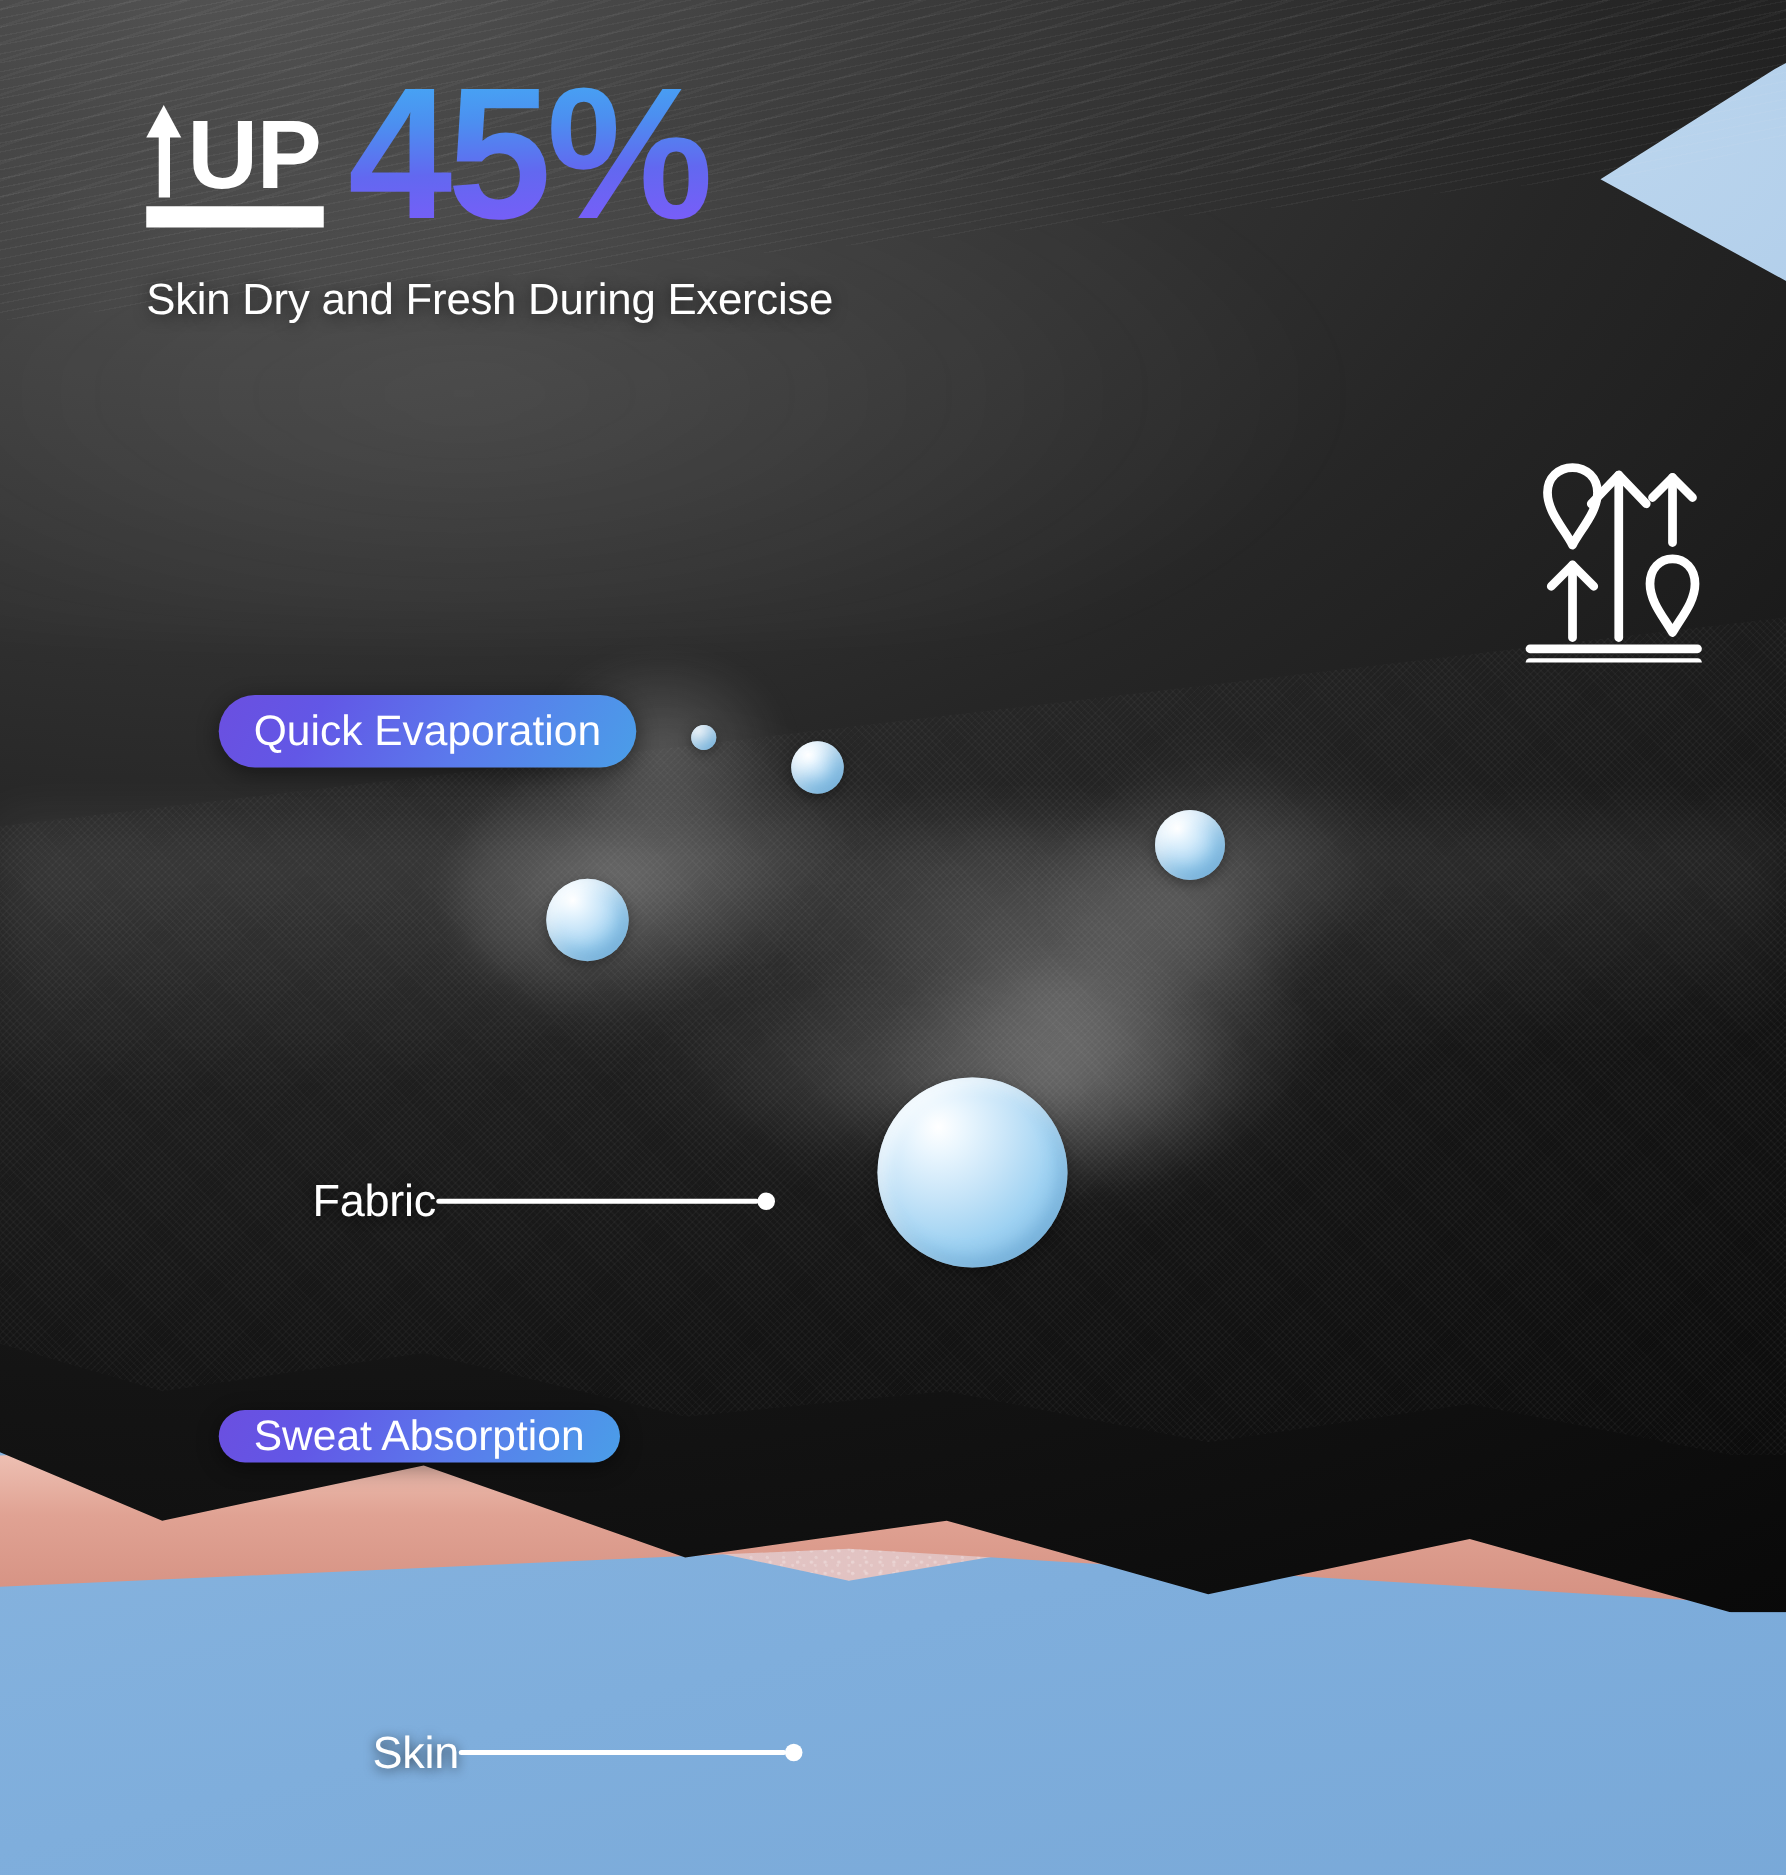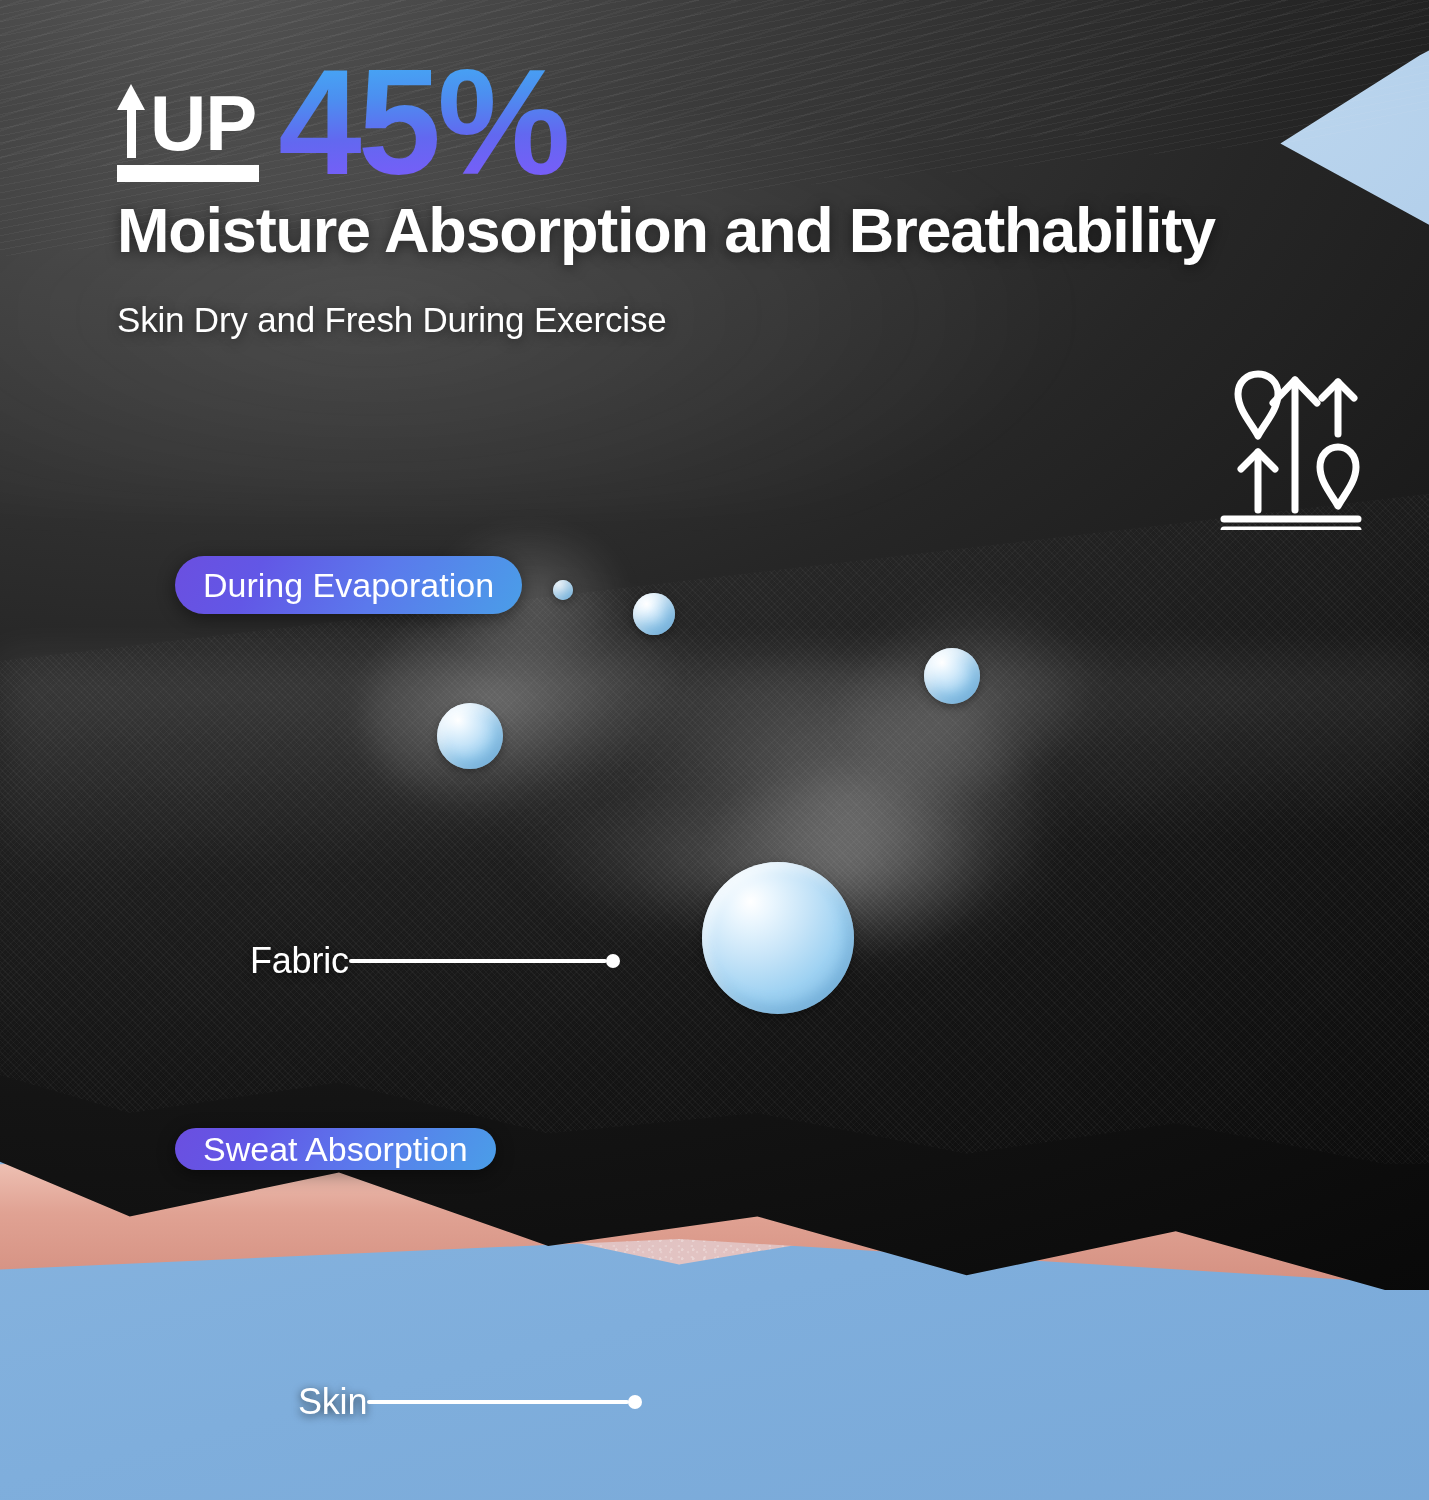--- a/index.html
+++ b/index.html
@@ -282,21 +282,20 @@
           <div class="head"></div>
           <div class="shaft"></div>
         </div>
         <div class="up-word">UP</div>
         <div class="up-underline"></div>
       </div>
 
       <div class="pct">45%</div>
     </div>
 
-    <div class="title-main">Moisture Absorption and Breathability</div>
 
     <div class="title-sub">Skin Dry and Fresh During Exercise</div>
   </div>
 
   <div class="wick-icon">
     <svg viewBox="0 0 146 160" width="146" height="160" fill="none" stroke="#ffffff" stroke-width="7" stroke-linecap="round" stroke-linejoin="round">
 
       <path d="M20 24 C20 12 29 4 40 4 C51 4 60 12 60 24 C60 40 46 54 40 66 C34 54 20 40 20 24 Z"></path>
 
       <g>
@@ -314,21 +313,21 @@
         <polyline points="104,28 120,12 136,28"></polyline>
       </g>
 
       <path d="M102 97 C102 85 110 77 120 77 C130 77 138 85 138 97 C138 112 126 125 120 136 C114 125 102 112 102 97 Z"></path>
 
       <line x1="6" y1="149" x2="140" y2="149"></line>
       <line x1="6" y1="160" x2="140" y2="160"></line>
     </svg>
   </div>
 
-  <div class="badge" id="badge-evaporation">During Evaporation</div>
+  <div class="badge" id="badge-evaporation">Quick Evaporation</div>
 
   <div class="badge" id="badge-sweat">Sweat Absorption</div>
 
   <div class="bead" id="bead-xl"></div>
   <div class="bead" id="bead-m1"></div>
   <div class="bead" id="bead-m2"></div>
   <div class="bead" id="bead-s1"></div>
   <div class="bead" id="bead-xs"></div>
 
   <div class="callout" id="callout-fabric">

